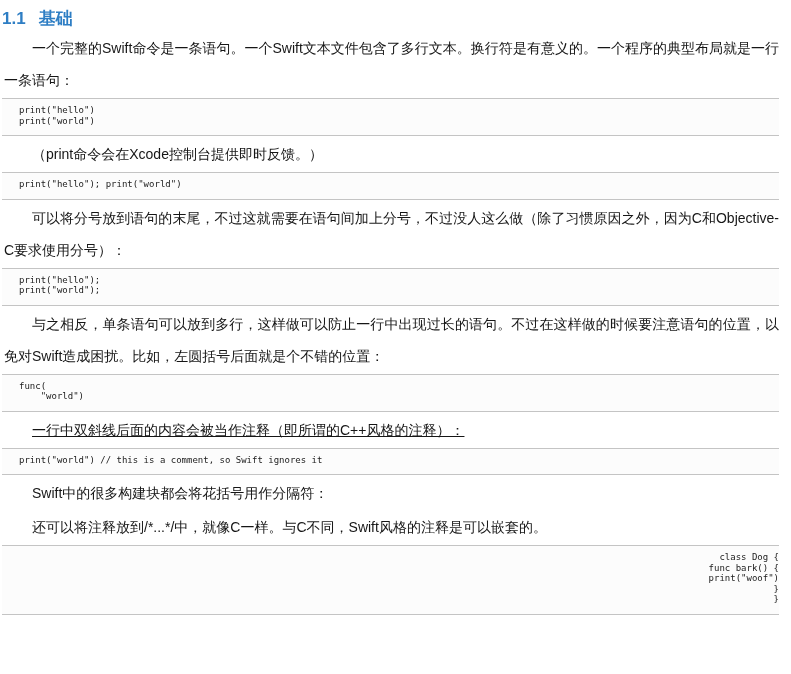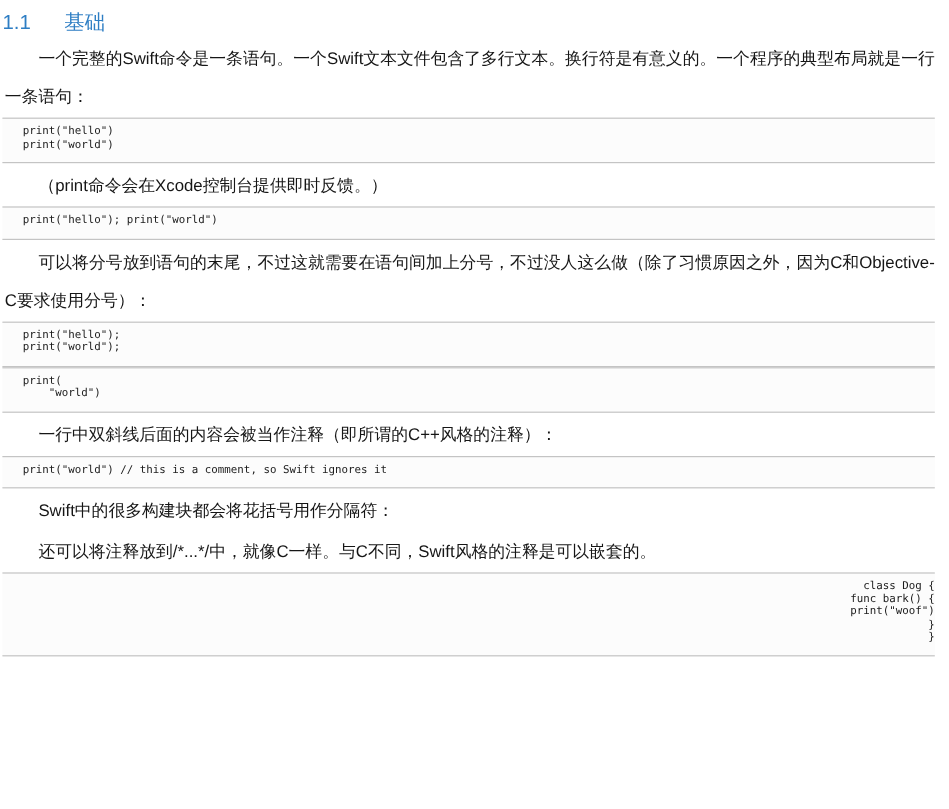--- a/index.html
+++ b/index.html
@@ -14,24 +14,24 @@
     font-family: "Liberation Sans", sans-serif;
     color: #161616;
   }
   .page {
     padding: 8px 6px 0 2px;
   }
   h1.section-heading {
     margin: 0;
     font-size: 17px;
     line-height: 22px;
-    font-weight: normal;
+    font-weight: bold;
     color: #2e7ec4;
     display: flex;
-    gap: 28px;
+    gap: 13px;
     align-items: baseline;
     text-align: center;
   }
   p.para {
     margin: 2px;
     font-size: 14px;
     line-height: 32px;
     text-indent: 28px;
     text-align: justify;
     padding-right: 4px;
@@ -52,21 +52,21 @@
   
   .mt-p1   { margin-top: 20px; }
   .mt-c1   { margin-top: 5px; }
   .mt-p2   { margin-top: 8px; }
   .mt-p3   { margin-top: 5px; }
   .mt-c2   { margin-top: 6px; }
   .mt-p4   { margin-top: 9px; }
   .mt-c3   { margin-top: 5px; }
   .mt-p5   { margin-top: 5px; }
   .mt-c4   { margin-top: 2px; }
-  .mt-p6   { margin-top: 7px; }
+  .mt-p6   { margin-top: 7px; text-decoration: underline; }
   .mt-c5   { margin-top: 10px; }
   .mt-p7   { margin-top: 2px; }
   .mt-p8   { margin-top: 4px; }
   .mt-c6   { margin-top: 12px; text-align: right; }
 </style>
 </head>
 <body>
 
 <main class="page">
 
@@ -83,22 +83,23 @@
   <p class="para mt-p2">（print命令会在Xcode控制台提供即时反馈。）</p>
 
 
   <pre class="code mt-c2">print("hello"); print("world")</pre>
 
   <p class="para mt-p4">可以将分号放到语句的末尾，不过这就需要在语句间加上分号，不过没人这么做（除了习惯原因之外，因为C和Objective-C要求使用分号）：</p>
 
   <pre class="code mt-c3">print("hello");
 print("world");</pre>
 
+  <p class="para mt-p5">与之相反，单条语句可以放到多行，这样做可以防止一行中出现过长的语句。不过在这样做的时候要注意语句的位置，以免对Swift造成困扰。比如，左圆括号后面就是个不错的位置：</p>
 
-  <pre class="code mt-c4">print(
+  <pre class="code mt-c4">func(
     "world")</pre>
 
   <p class="para mt-p6">一行中双斜线后面的内容会被当作注释（即所谓的C++风格的注释）：</p>
 
   <pre class="code mt-c5">print("world") // this is a comment, so Swift ignores it</pre>
 
   <p class="para mt-p8">Swift中的很多构建块都会将花括号用作分隔符：</p>
 
   <p class="para mt-p7">还可以将注释放到/*...*/中，就像C一样。与C不同，Swift风格的注释是可以嵌套的。</p>
 

